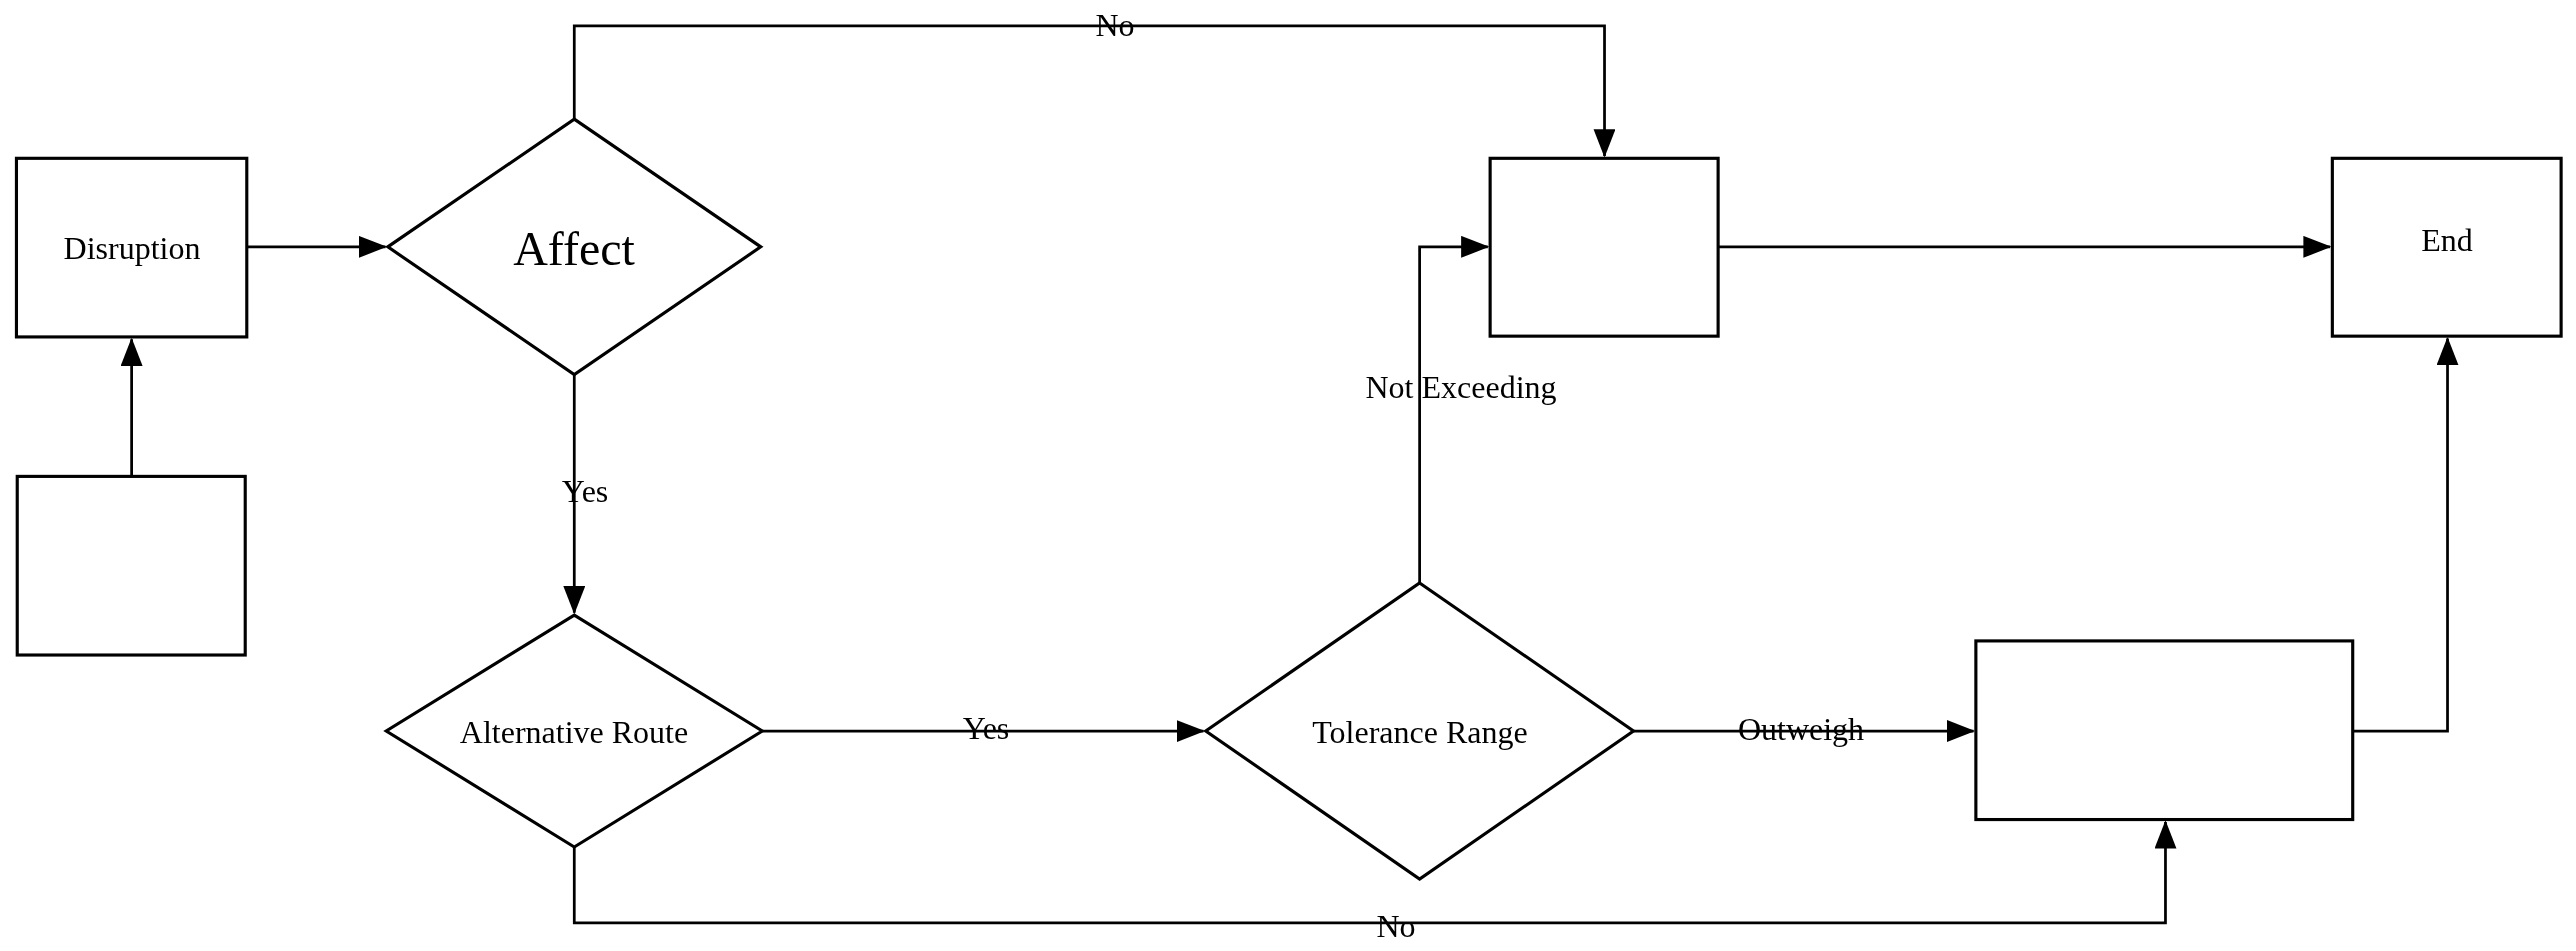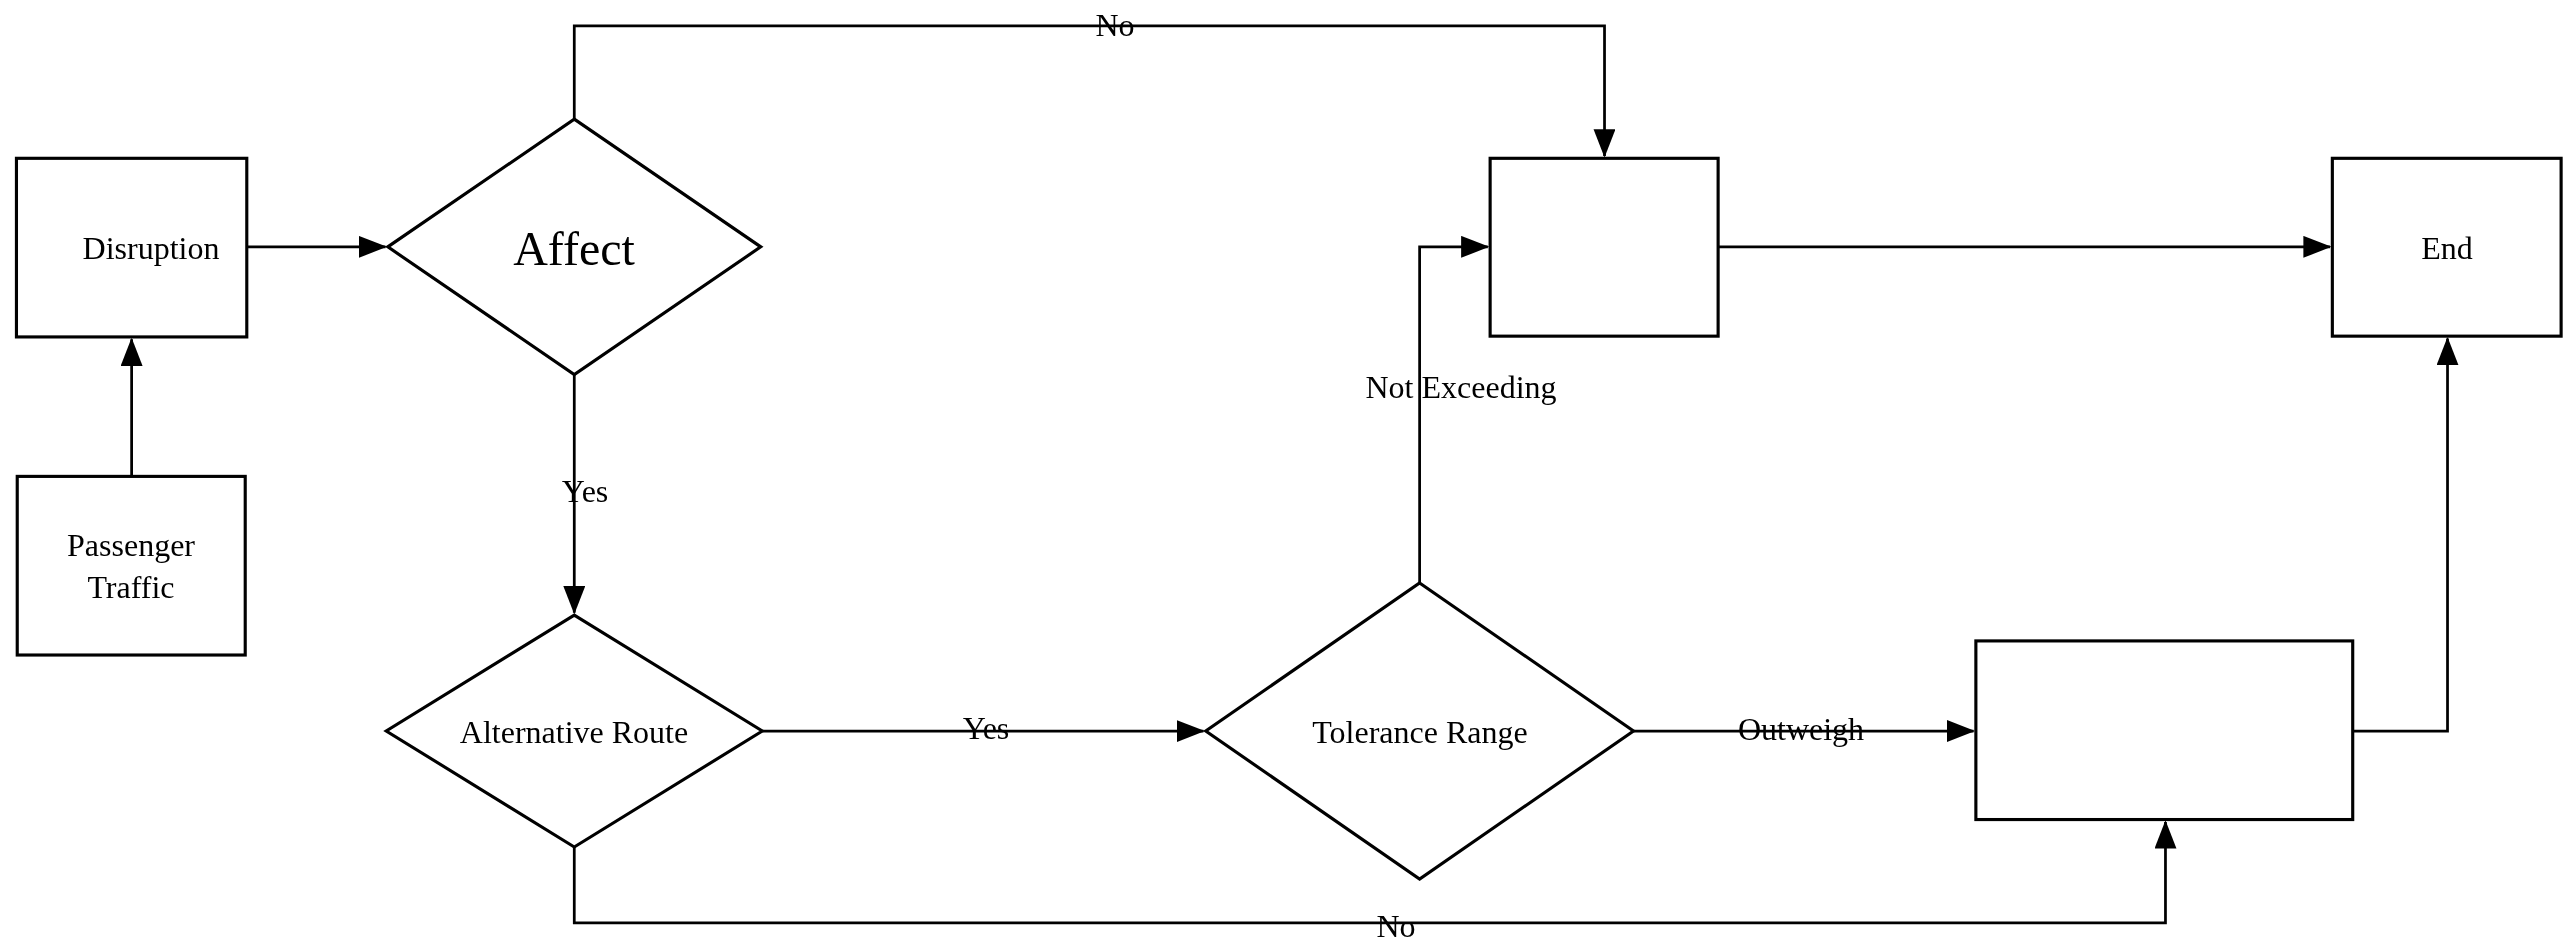--- a/index.html
+++ b/index.html
@@ -24,25 +24,25 @@
   .lbl{
     position:absolute;
     transform:translate(-50%,-50%);
     text-align:center;
     white-space:pre-line;
     font-size:32px;
     line-height:1.32;
     color:var(--text);
   }
   
-  .lbl-disruption{left:132px;top:248px;margin-left:19px;}
+  .lbl-disruption{left:132px;top:248px;}
   .lbl-passenger{left:131px;top:566px;}
   .lbl-affect{left:574px;top:249px;font-size:48px;}
   .lbl-keep{left:1604px;top:247px;}
-  .lbl-end{left:2447px;top:248px;}
+  .lbl-end{left:2447px;top:240px;}
   .lbl-alternative{left:574px;top:732px;}
   .lbl-tolerance{left:1420px;top:732px;}
   .lbl-choosing{left:2164px;top:729px;}
   
   .lbl-no-top{left:1115px;top:25px;}
   .lbl-yes-down{left:585px;top:491px;}
   .lbl-yes-right{left:986px;top:728px;}
   .lbl-not-exceeding{left:1417px;top:387px;margin-left:44px;}
   .lbl-outweigh{left:1801px;top:729px;}
   .lbl-no-bottom{left:1396px;top:926px;}
@@ -74,22 +74,20 @@
     <rect class="shape" x="22" y="608" width="291" height="228"></rect>
     <polygon class="shape" points="733,152 971,315 733,478 495,315"></polygon>
     <rect class="shape" x="1902" y="202" width="291" height="227"></rect>
     <rect class="shape" x="2977" y="202" width="292" height="227"></rect>
     <polygon class="shape" points="733,785 973,933 733,1081 493,933"></polygon>
     <polygon class="shape" points="1812,744 2085,933 1812,1122 1539,933"></polygon>
     <rect class="shape" x="2522" y="818" width="481" height="228"></rect>
   </svg>
 
   <div class="lbl lbl-disruption">Disruption</div>
-  <div class="lbl lbl-passenger">Passenger
-Traffic</div>
   <div class="lbl lbl-affect">Affect</div>
   <div class="lbl lbl-end">End</div>
   <div class="lbl lbl-alternative">Alternative Route</div>
   <div class="lbl lbl-tolerance">Tolerance Range</div>
 
   <div class="lbl lbl-no-top">No</div>
   <div class="lbl lbl-yes-down">Yes</div>
   <div class="lbl lbl-yes-right">Yes</div>
   <div class="lbl lbl-not-exceeding">Not Exceeding</div>
   <div class="lbl lbl-outweigh">Outweigh</div>

